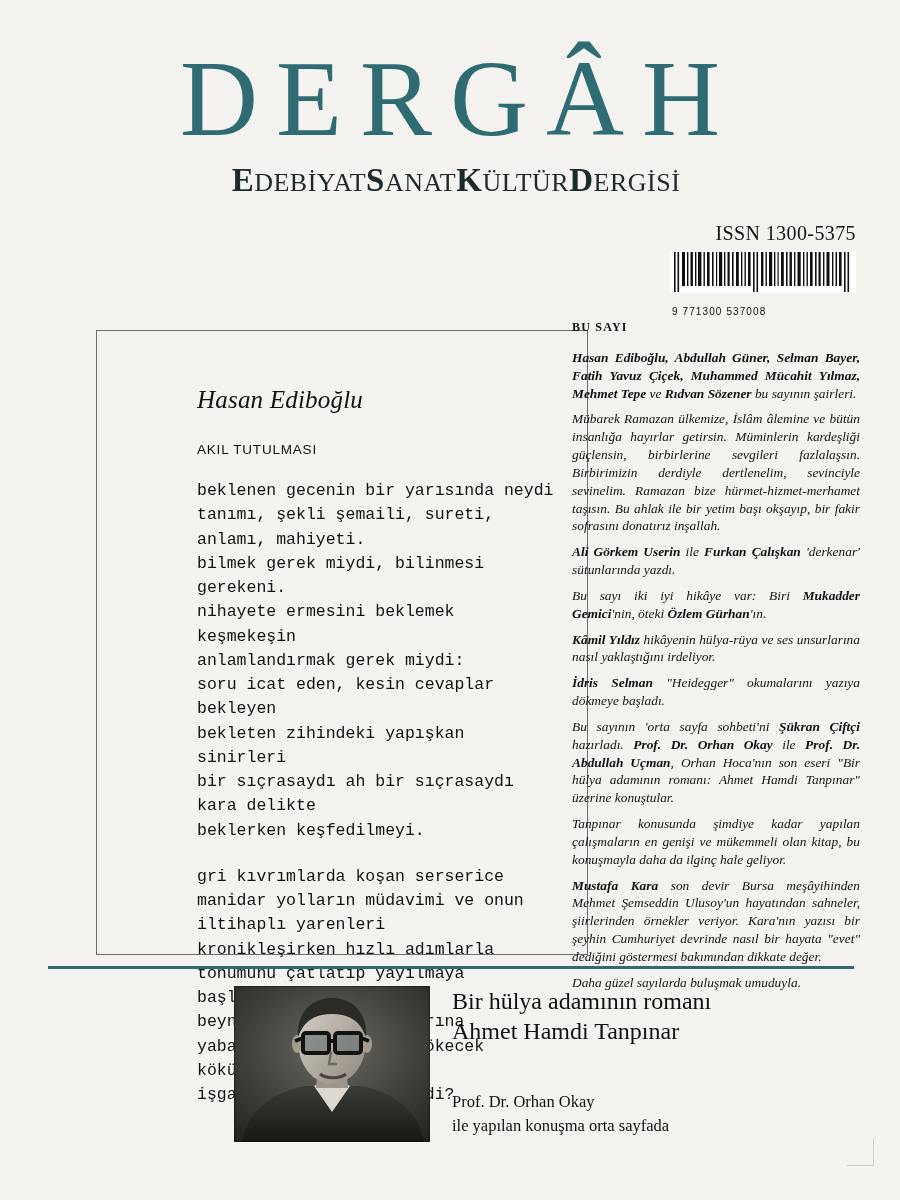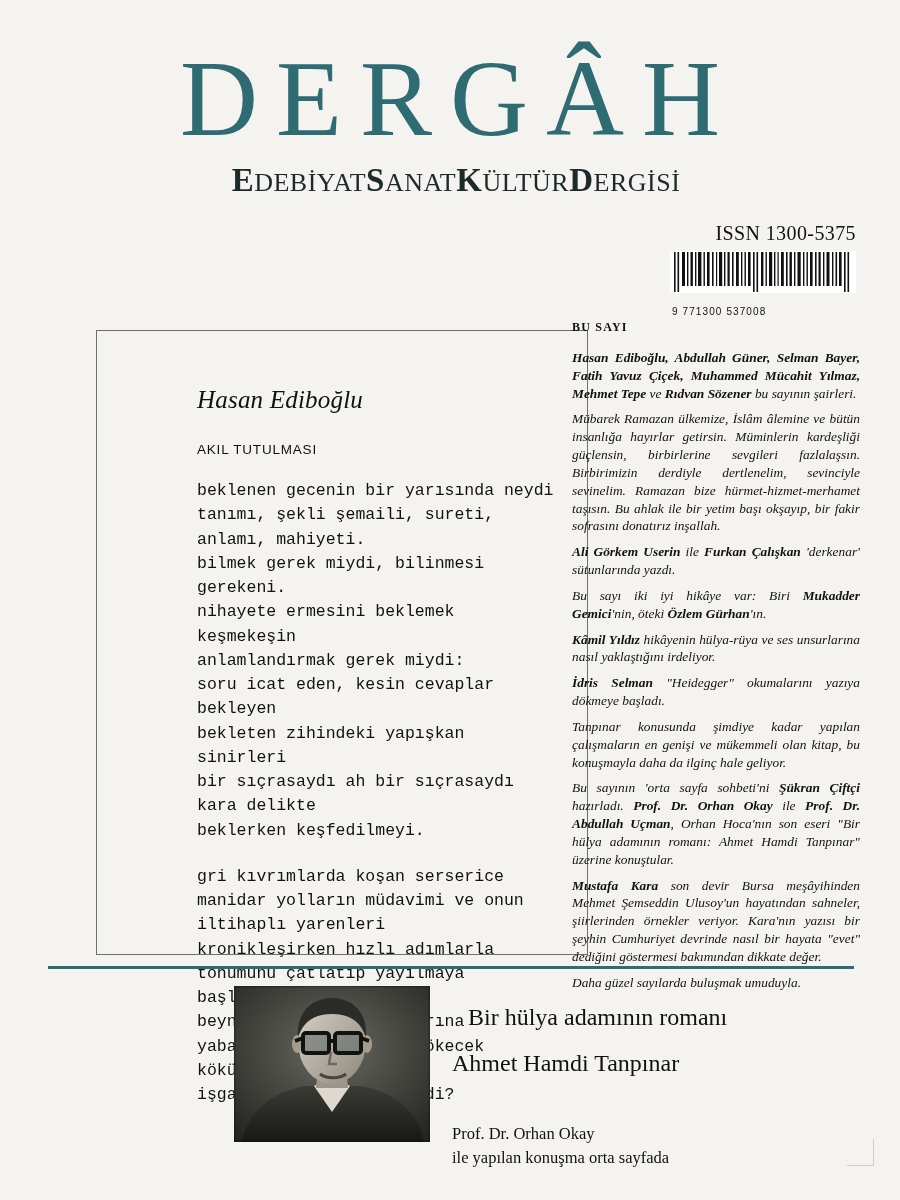--- a/index.html
+++ b/index.html
@@ -204,21 +204,21 @@
     position: absolute;
     left: 452px;
     top: 986px;
     width: 400px;
   }
   .bt-line1 {
     font-family: "Liberation Serif", serif;
     font-size: 24px;
     color: #111;
     line-height: 1.25;
-    margin: 16px;
+    margin: 0;
   }
   .bt-line2 {
     font-family: "Liberation Serif", serif;
     font-size: 24px;
     color: #111;
     line-height: 1.25;
     margin: 0 0 44px 0;
   }
   .bt-small1, .bt-small2 {
     font-family: "Liberation Serif", serif;
@@ -332,22 +332,22 @@
 
     <div class="bu-sayi-col">
       <div class="bu-sayi-head">BU SAYI</div>
       <div id="bu-sayi-body">
           <p><b>Hasan Ediboğlu, Abdullah Güner, Selman Bayer, Fatih Yavuz Çiçek, Muhammed Mücahit Yılmaz, Mehmet Tepe</b> ve <b>Rıdvan Sözener</b> bu sayının şairleri.</p>
           <p>Mübarek Ramazan ülkemize, İslâm âlemine ve bütün insanlığa hayırlar getirsin. Müminlerin kardeşliği güçlensin, birbirlerine sevgileri fazlalaşsın. Birbirimizin derdiyle dertlenelim, sevinciyle sevinelim. Ramazan bize hürmet-hizmet-merhamet taşısın. Bu ahlak ile bir yetim başı okşayıp, bir fakir sofrasını donatırız inşallah.</p>
           <p><b>Ali Görkem Userin</b> ile <b>Furkan Çalışkan</b> 'derkenar' sütunlarında yazdı.</p>
           <p>Bu sayı iki iyi hikâye var: Biri <b>Mukadder Gemici</b>'nin, öteki <b>Özlem Gürhan</b>'ın.</p>
           <p><b>Kâmil Yıldız</b> hikâyenin hülya-rüya ve ses unsurlarına nasıl yaklaştığını irdeliyor.</p>
           <p><b>İdris Selman</b> "Heidegger" okumalarını yazıya dökmeye başladı.</p>
+          <p>Bu sayının 'orta sayfa sohbeti'ni <b>Şükran Çiftçi</b> hazırladı. <b>Prof. Dr. Orhan Okay</b> ile <b>Prof. Dr. Abdullah Uçman</b>, Orhan Hoca'nın son eseri "Bir hülya adamının romanı: Ahmet Hamdi Tanpınar" üzerine konuştular.</p>
           <p>Tanpınar konusunda şimdiye kadar yapılan çalışmaların en genişi ve mükemmeli olan kitap, bu konuşmayla daha da ilginç hale geliyor.</p>
-          <p>Bu sayının 'orta sayfa sohbeti'ni <b>Şükran Çiftçi</b> hazırladı. <b>Prof. Dr. Orhan Okay</b> ile <b>Prof. Dr. Abdullah Uçman</b>, Orhan Hoca'nın son eseri "Bir hülya adamının romanı: Ahmet Hamdi Tanpınar" üzerine konuştular.</p>
           <p><b>Mustafa Kara</b> son devir Bursa meşâyihinden Mehmet Şemseddin Ulusoy'un hayatından sahneler, şiirlerinden örnekler veriyor. Kara'nın yazısı bir şeyhin Cumhuriyet devrinde nasıl bir hayata "evet" dediğini göstermesi bakımından dikkate değer.</p>
           <p>Daha güzel sayılarda buluşmak umuduyla.</p>
         </div>
     </div>
 
   </div>
 
   <div class="divider"></div>
 
 

